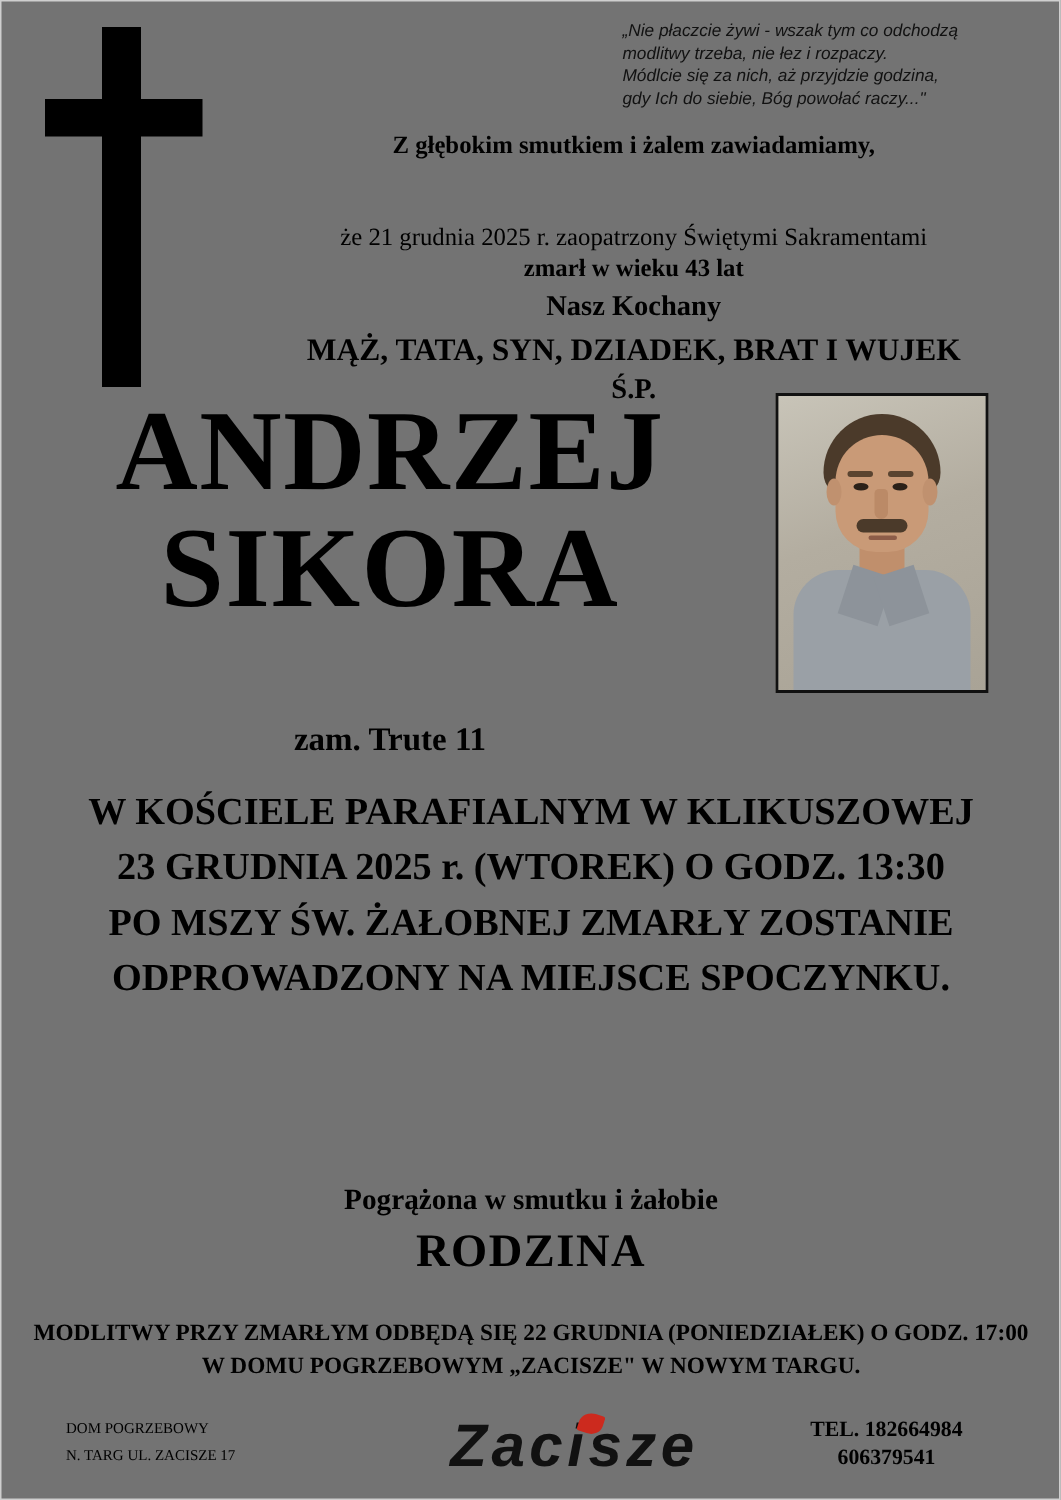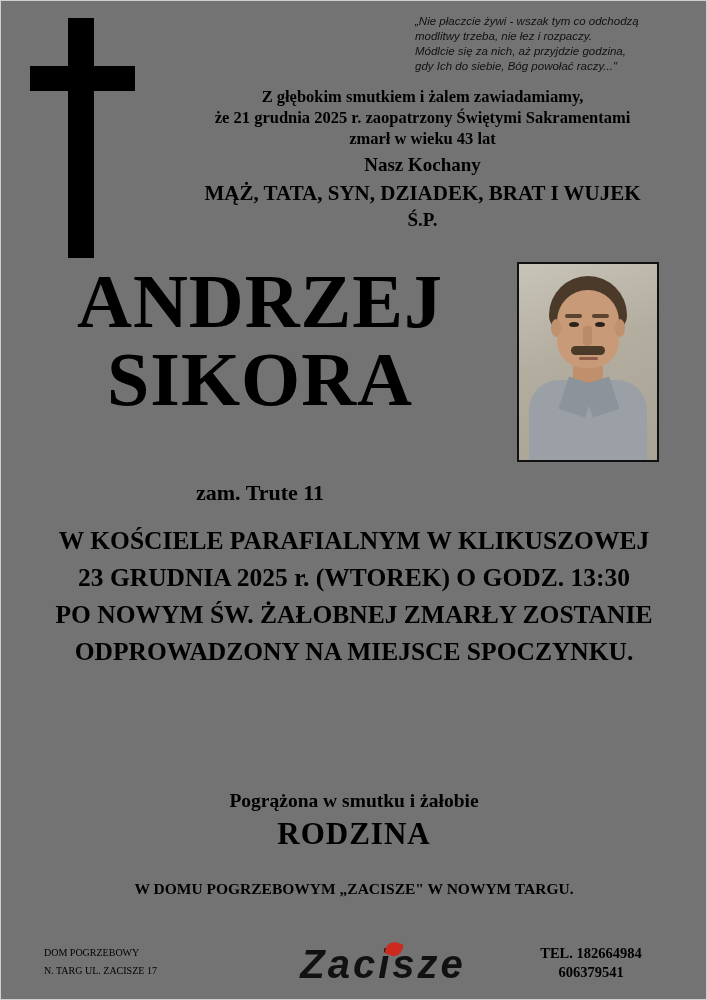--- a/index.html
+++ b/index.html
@@ -78,22 +78,23 @@
     text-align: center;
     font-family: "Liberation Serif", serif;
   }
   .intro .l1 {
     font-size: 16.5px;
     font-weight: bold;
     line-height: 21px;
   }
   .intro .l2 {
     font-size: 16.5px;
-    font-weight: bold;
+    font-weight: normal;
     line-height: 21px;
+    margin-top: 40px;
   }
   .intro .l3 {
     font-size: 16.5px;
     font-weight: bold;
     line-height: 21px;
   }
   .intro .kochany {
     font-size: 19px;
     font-weight: bold;
     margin-top: 4px;
@@ -416,30 +417,31 @@
       <div class="ph-mous"></div>
       <div class="ph-mouth"></div>
     </div>
   </div>
 
   <div class="address">zam. Trute 11</div>
 
   <div class="ceremony">
     <div>W KOŚCIELE PARAFIALNYM W KLIKUSZOWEJ</div>
     <div>23 GRUDNIA 2025 r. (WTOREK) O GODZ. 13:30</div>
-    <div>PO NOWYM ŚW. ŻAŁOBNEJ ZMARŁY ZOSTANIE</div>
+    <div>PO MSZY ŚW. ŻAŁOBNEJ ZMARŁY ZOSTANIE</div>
     <div>ODPROWADZONY NA MIEJSCE SPOCZYNKU.</div>
   </div>
 
   <div class="family">
     <div class="grief">Pogrążona w smutku i żałobie</div>
     <div class="rodzina">RODZINA</div>
   </div>
 
   <div class="prayers">
+    <div>MODLITWY PRZY ZMARŁYM ODBĘDĄ SIĘ 22 GRUDNIA (PONIEDZIAŁEK) O GODZ. 17:00</div>
     <div>W DOMU POGRZEBOWYM „ZACISZE" W NOWYM TARGU.</div>
   </div>
 
   <div class="footer">
     <div class="footer-left">
       <div>DOM POGRZEBOWY</div>
       <div>N. TARG UL. ZACISZE 17</div>
     </div>
     <div class="logo">
       <div class="flame"></div>

